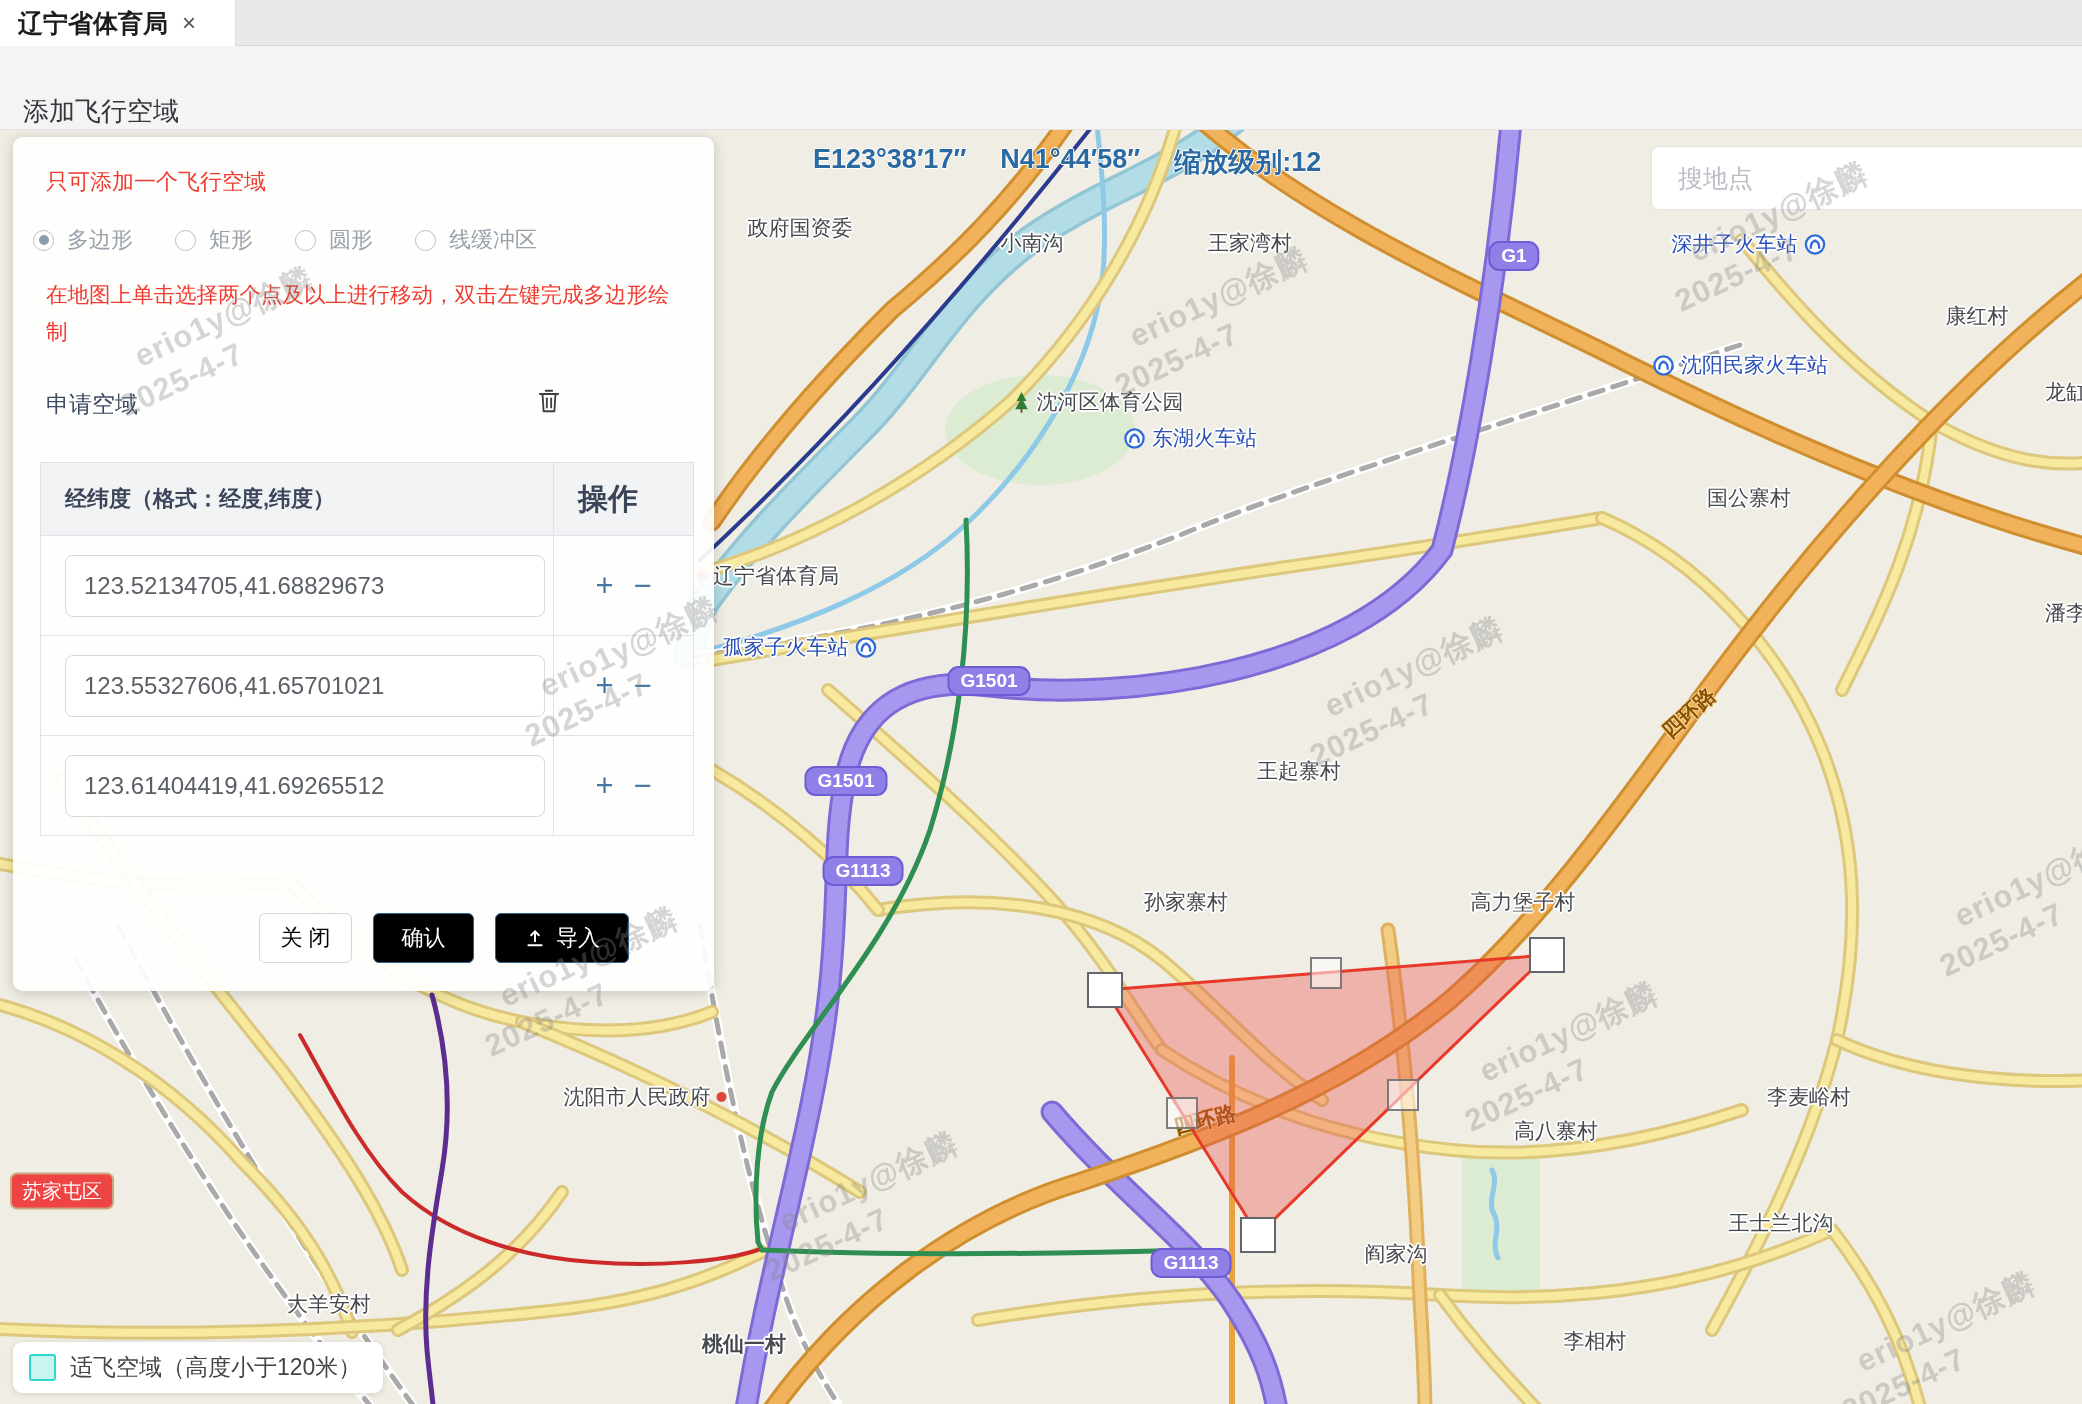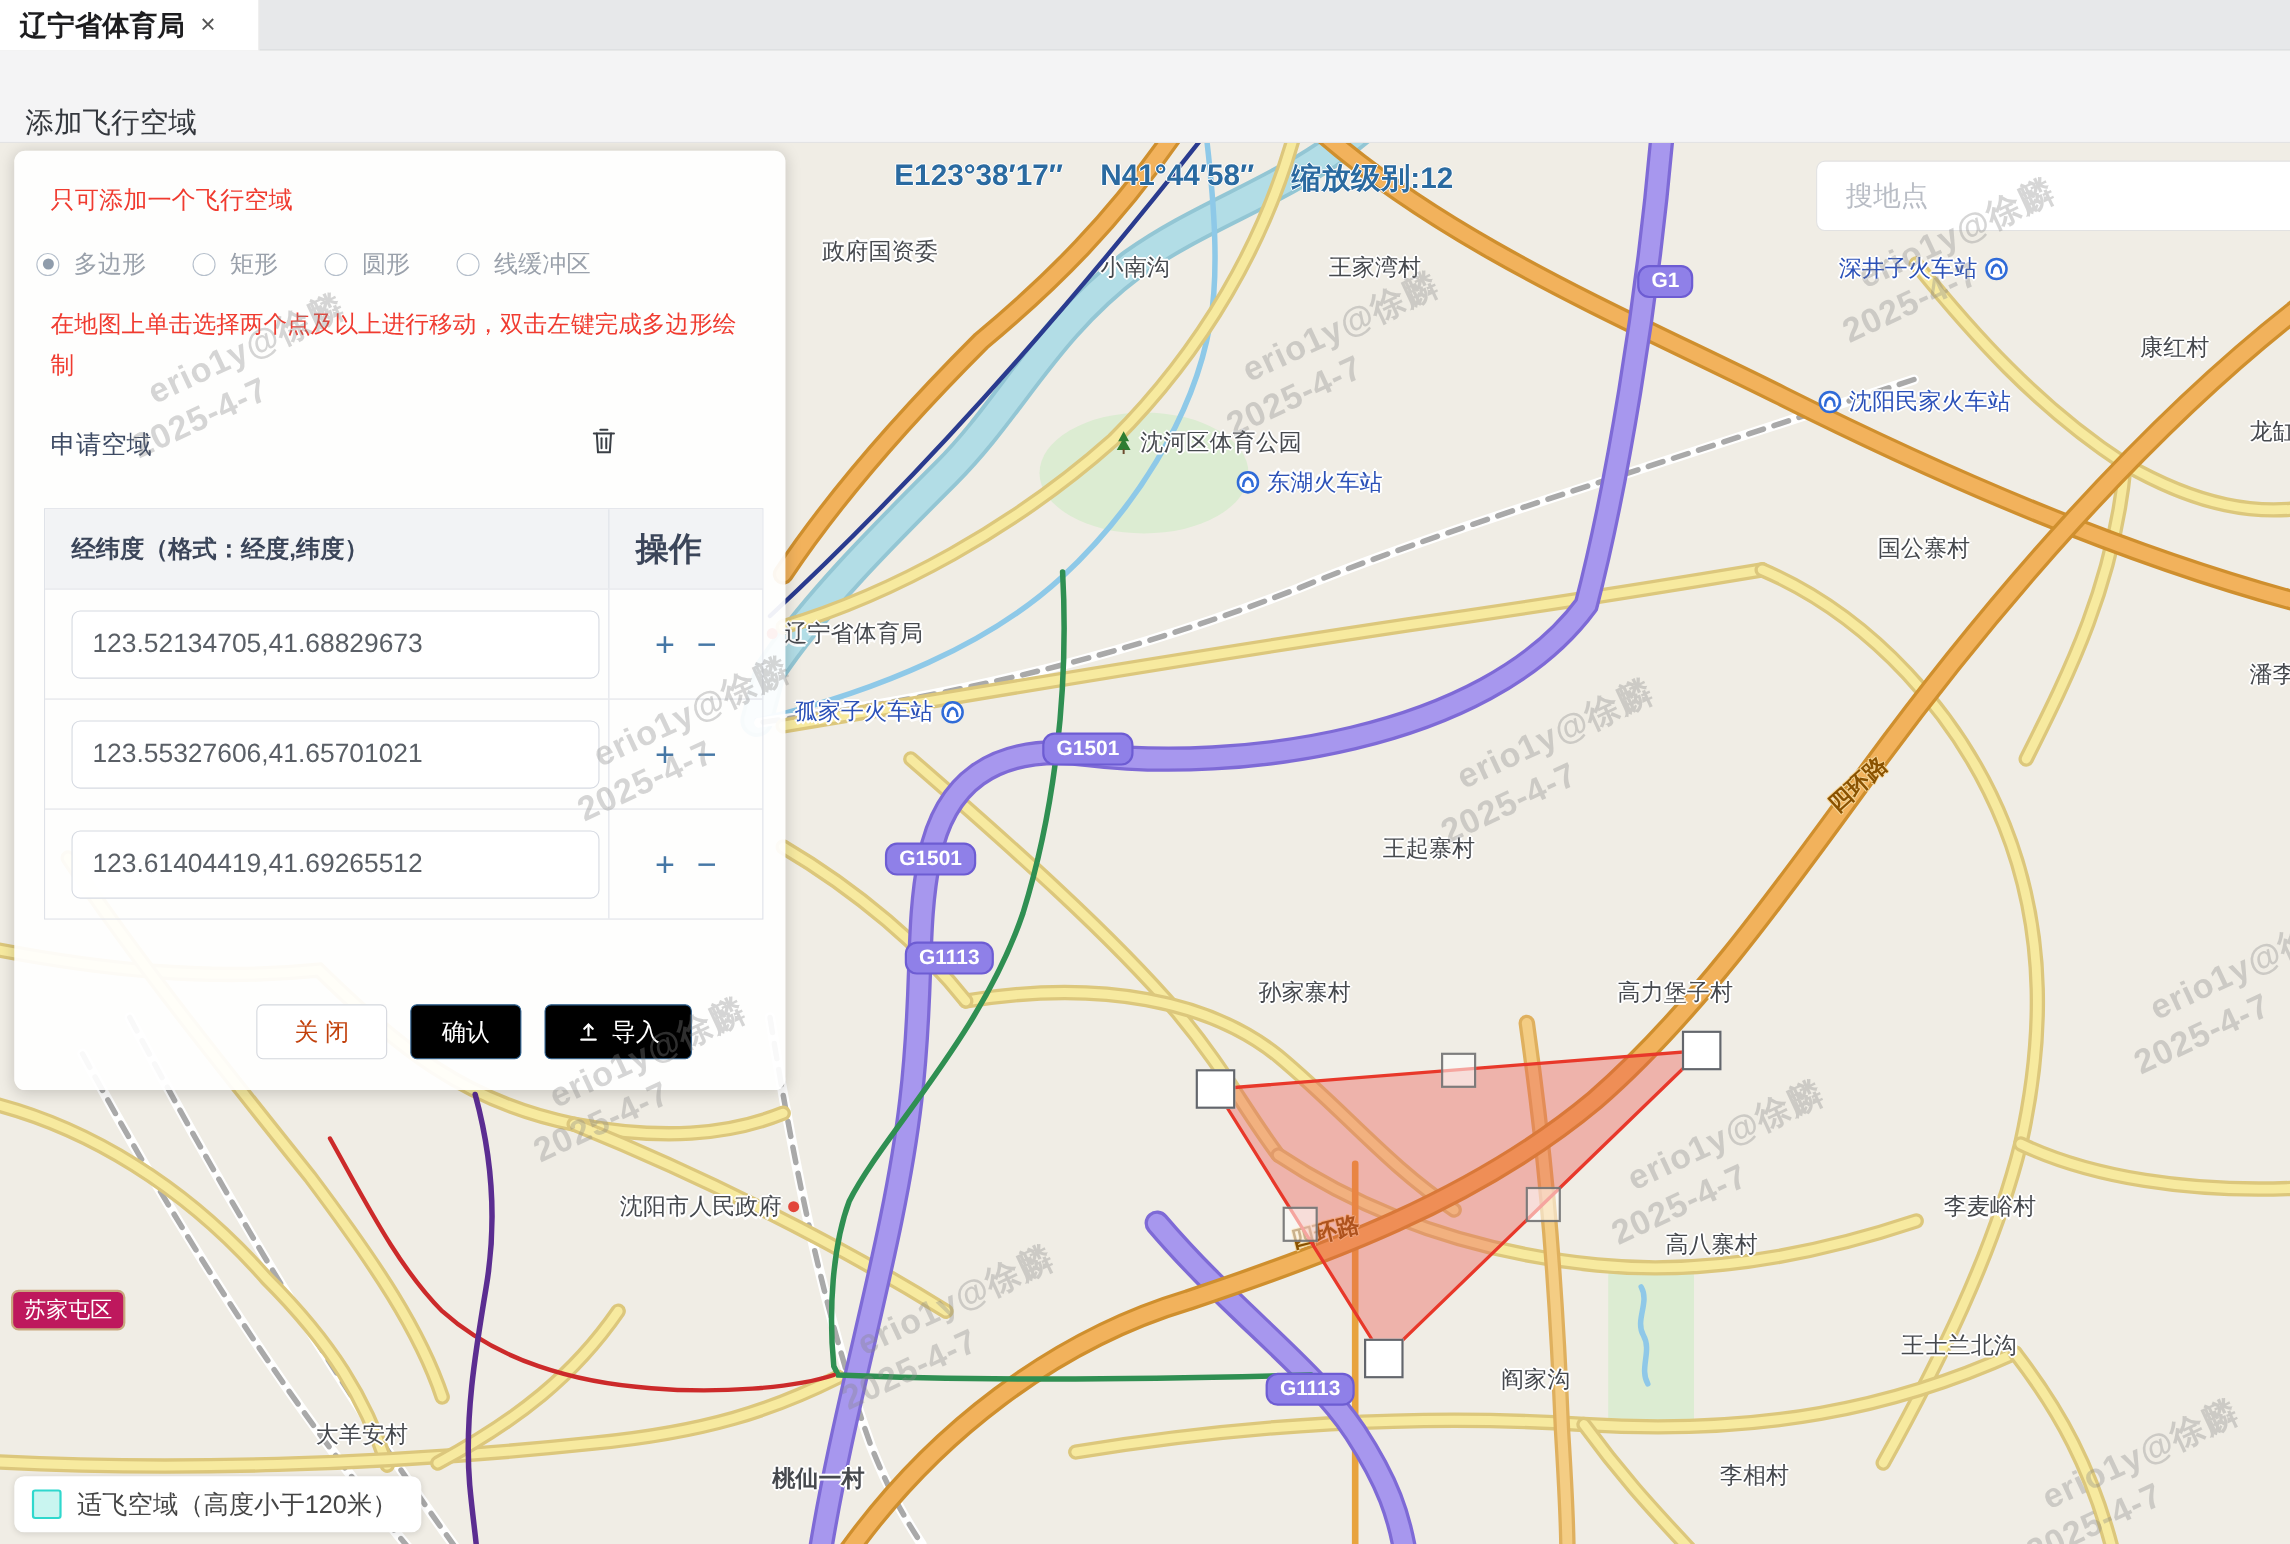--- a/index.html
+++ b/index.html
@@ -17,21 +17,21 @@
   
   #map{position:absolute;left:0;top:130px;width:2082px;height:1274px;background:#f0ede5;overflow:hidden;}
   #roads,#overlay{position:absolute;left:0;top:0;}
   .mlabel{position:absolute;transform:translate(-50%,-50%);white-space:nowrap;font-size:21px;color:#46494e;font-weight:500;z-index:6;
     text-shadow:-2px 0 #fff,2px 0 #fff,0 -2px #fff,0 2px #fff,-1px -1px #fff,1px 1px #fff,1px -1px #fff,-1px 1px #fff;
     display:flex;align-items:center;gap:6px;}
   .mlabel.station{color:#2b51b8;}
   .mlabel .dot{width:10px;height:10px;border-radius:50%;background:#e2453a;display:inline-block;}
   .badge{position:absolute;transform:translate(-50%,-50%);z-index:7;font-weight:bold;white-space:nowrap;}
   .badge.hw{background:#8f80e8;border:2px solid #6d5cd3;color:#fff;font-size:19px;padding:2px 11px;border-radius:11px;}
-  .badge.district{background:#be185d;border:2px solid #c9a87e;color:#fff;font-size:20px;padding:3px 10px;border-radius:7px;font-weight:500;}
+  .badge.district{background:#ef4444;border:2px solid #c9a87e;color:#fff;font-size:20px;padding:3px 10px;border-radius:7px;font-weight:500;}
   .roadlabel{position:absolute;z-index:6;font-size:21px;font-weight:bold;color:#8a5200;white-space:nowrap;
     text-shadow:-1px 0 #f6d79a,1px 0 #f6d79a,0 -1px #f6d79a,0 1px #f6d79a;}
   .wm{position:absolute;z-index:40;transform:rotate(-25deg);color:rgba(135,135,135,.34);font-size:31px;font-weight:bold;pointer-events:none;white-space:nowrap;letter-spacing:1px;}
   .wm .l2{margin-left:-34px;}
 
   
   .handle{position:absolute;transform:translate(-50%,-50%);z-index:12;}
   .handle.v{width:36px;height:36px;background:#fff;border:2px solid #63666c;}
   .handle.m{width:32px;height:32px;background:rgba(255,255,255,.55);border:2px solid rgba(105,105,105,.85);}
 
@@ -61,21 +61,21 @@
   #coord-table .hrow{display:flex;height:72px;background:#f2f3f5;align-items:center;}
   #coord-table .hrow .c1{flex:1;padding-left:24px;font-size:22px;font-weight:bold;color:#3b4559;}
   #coord-table .hrow .c2{width:140px;border-left:1px solid #dfe2e8;align-self:stretch;display:flex;align-items:center;padding-left:24px;font-size:30px;font-weight:bold;color:#3b4559;}
   .crow{display:flex;height:100px;border-top:1px solid #dfe2e8;align-items:center;}
   .crow .c1{flex:1;padding-left:24px;}
   .crow .c1 input{width:480px;height:62px;border:1px solid #d6dae2;border-radius:8px;background:rgba(255,255,255,.85);font-size:24px;color:#5a5f66;padding:0 18px;outline:none;}
   .crow .c2{width:140px;border-left:1px solid #dfe2e8;align-self:stretch;display:flex;align-items:center;justify-content:center;gap:20px;}
   .crow .op{font-size:31px;color:#4577a5;cursor:pointer;line-height:1;}
   #panel .btnrow{position:absolute;left:0;top:776px;width:100%;display:flex;justify-content:flex-end;gap:21px;padding-right:85px;}
   .btn{height:50px;border-radius:6px;display:flex;align-items:center;justify-content:center;font-size:22px;cursor:pointer;}
-  .btn.ghost{width:119px;background:#fff;border:1px solid #d4d7dd;color:#c2410c;}
+  .btn.ghost{width:93px;background:#fff;border:1px solid #d4d7dd;color:#000000;}
   .btn.primary{background:#000000;color:#fff;border:1px solid #2d608f;}
   .btn.confirm{width:101px;}
   .btn.import{width:134px;gap:10px;}
 </style>
 </head>
 <body>
 
 <div id="app">
 
   <div id="map">

